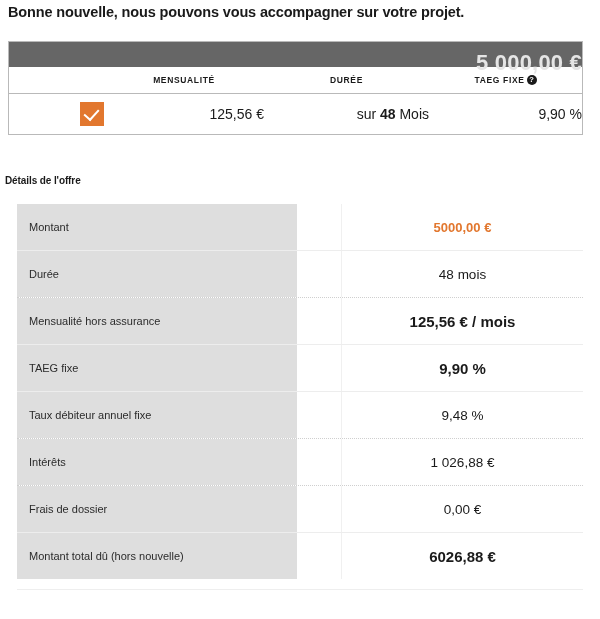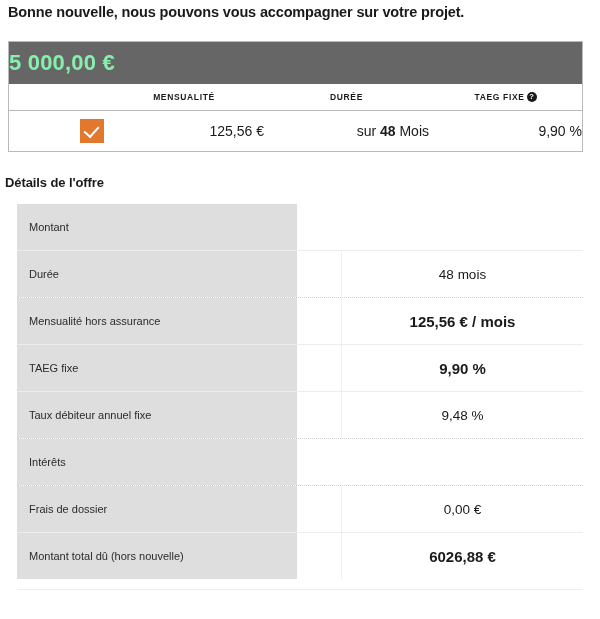--- a/index.html
+++ b/index.html
@@ -43,26 +43,26 @@
     left: 8px;
     top: 41px;
     width: 575px;
     border: 1px solid #b9b9b9;
     box-sizing: border-box;
     background: #ffffff;
   }
 
   .offer-amount-bar {
     background: #666666;
-    color: #86efac;
-    text-align: left;
+    color: #e5e5e5;
+    text-align: right;
     font-size: 22px;
     font-weight: bold;
     letter-spacing: 0.2px;
-    height: 42px;
+    height: 25px;
     line-height: 42px;
     box-sizing: border-box;
   }
 
   .offer-table {
     width: 100%;
     border-collapse: collapse;
     table-layout: fixed;
   }
   .offer-table th {
@@ -130,21 +130,21 @@
     cursor: pointer;
   }
 
   .duree-strong { font-weight: bold; margin-top: 6px; }
 
   
   .section-title {
     position: absolute;
     left: 5px;
     top: 175px;
-    font-size: 13px;
+    font-size: 10px;
     font-weight: bold;
     letter-spacing: -0.1px;
     color: #1a1a1a;
   }
 
   .details {
     position: absolute;
     left: 17px;
     top: 203px;
     width: 566px;
@@ -235,39 +235,41 @@
         </tr>
       </tbody>
     </table>
   </div>
 
   <div class="section-title">Détails de l'offre</div>
 
   <div class="details" id="details-list">
       <div class="detail-row sep-none">
         <div class="label">Montant</div>
+        <div class="value accent">5000,00 €</div>
       </div>
       <div class="detail-row sep-solid">
         <div class="label">Durée</div>
         <div class="value">48 mois</div>
       </div>
       <div class="detail-row sep-dotted">
         <div class="label">Mensualité hors assurance</div>
         <div class="value strong">125,56 € / mois</div>
       </div>
       <div class="detail-row sep-solid">
         <div class="label">TAEG fixe</div>
         <div class="value strong">9,90 %</div>
       </div>
       <div class="detail-row sep-solid">
         <div class="label">Taux débiteur annuel fixe</div>
         <div class="value">9,48 %</div>
       </div>
       <div class="detail-row sep-dotted">
         <div class="label">Intérêts</div>
+        <div class="value">1 026,88 €</div>
       </div>
       <div class="detail-row sep-dotted">
         <div class="label">Frais de dossier</div>
         <div class="value">0,00 €</div>
       </div>
       <div class="detail-row sep-solid">
         <div class="label">Montant total dû (hors nouvelle)</div>
         <div class="value strong">6026,88 €</div>
       </div>
     </div>

